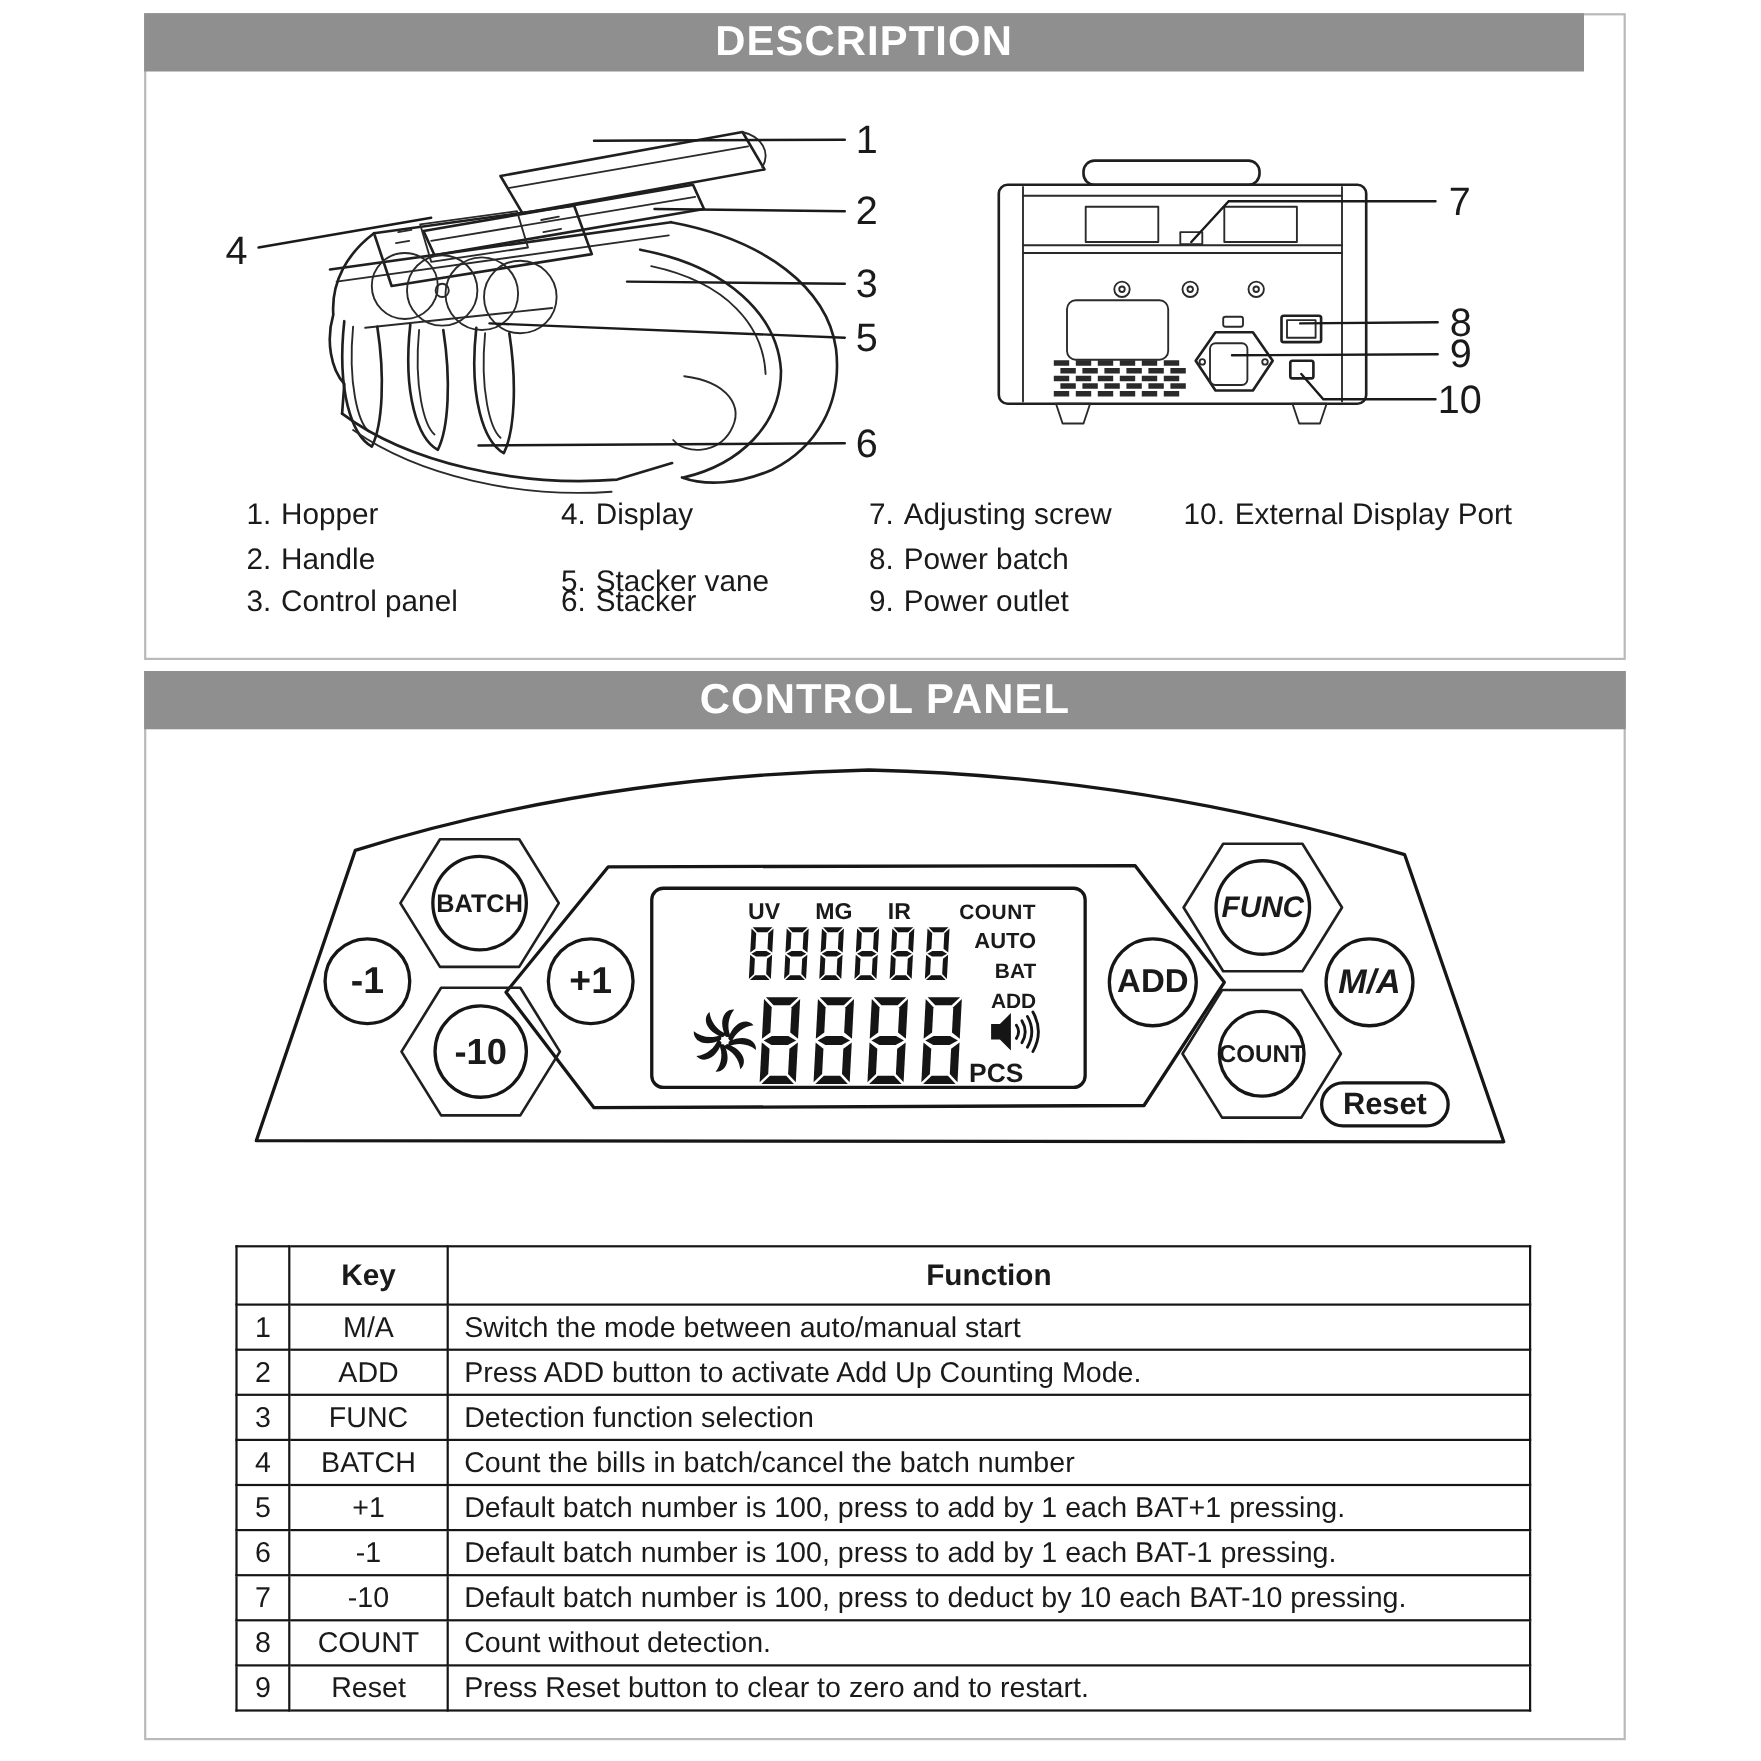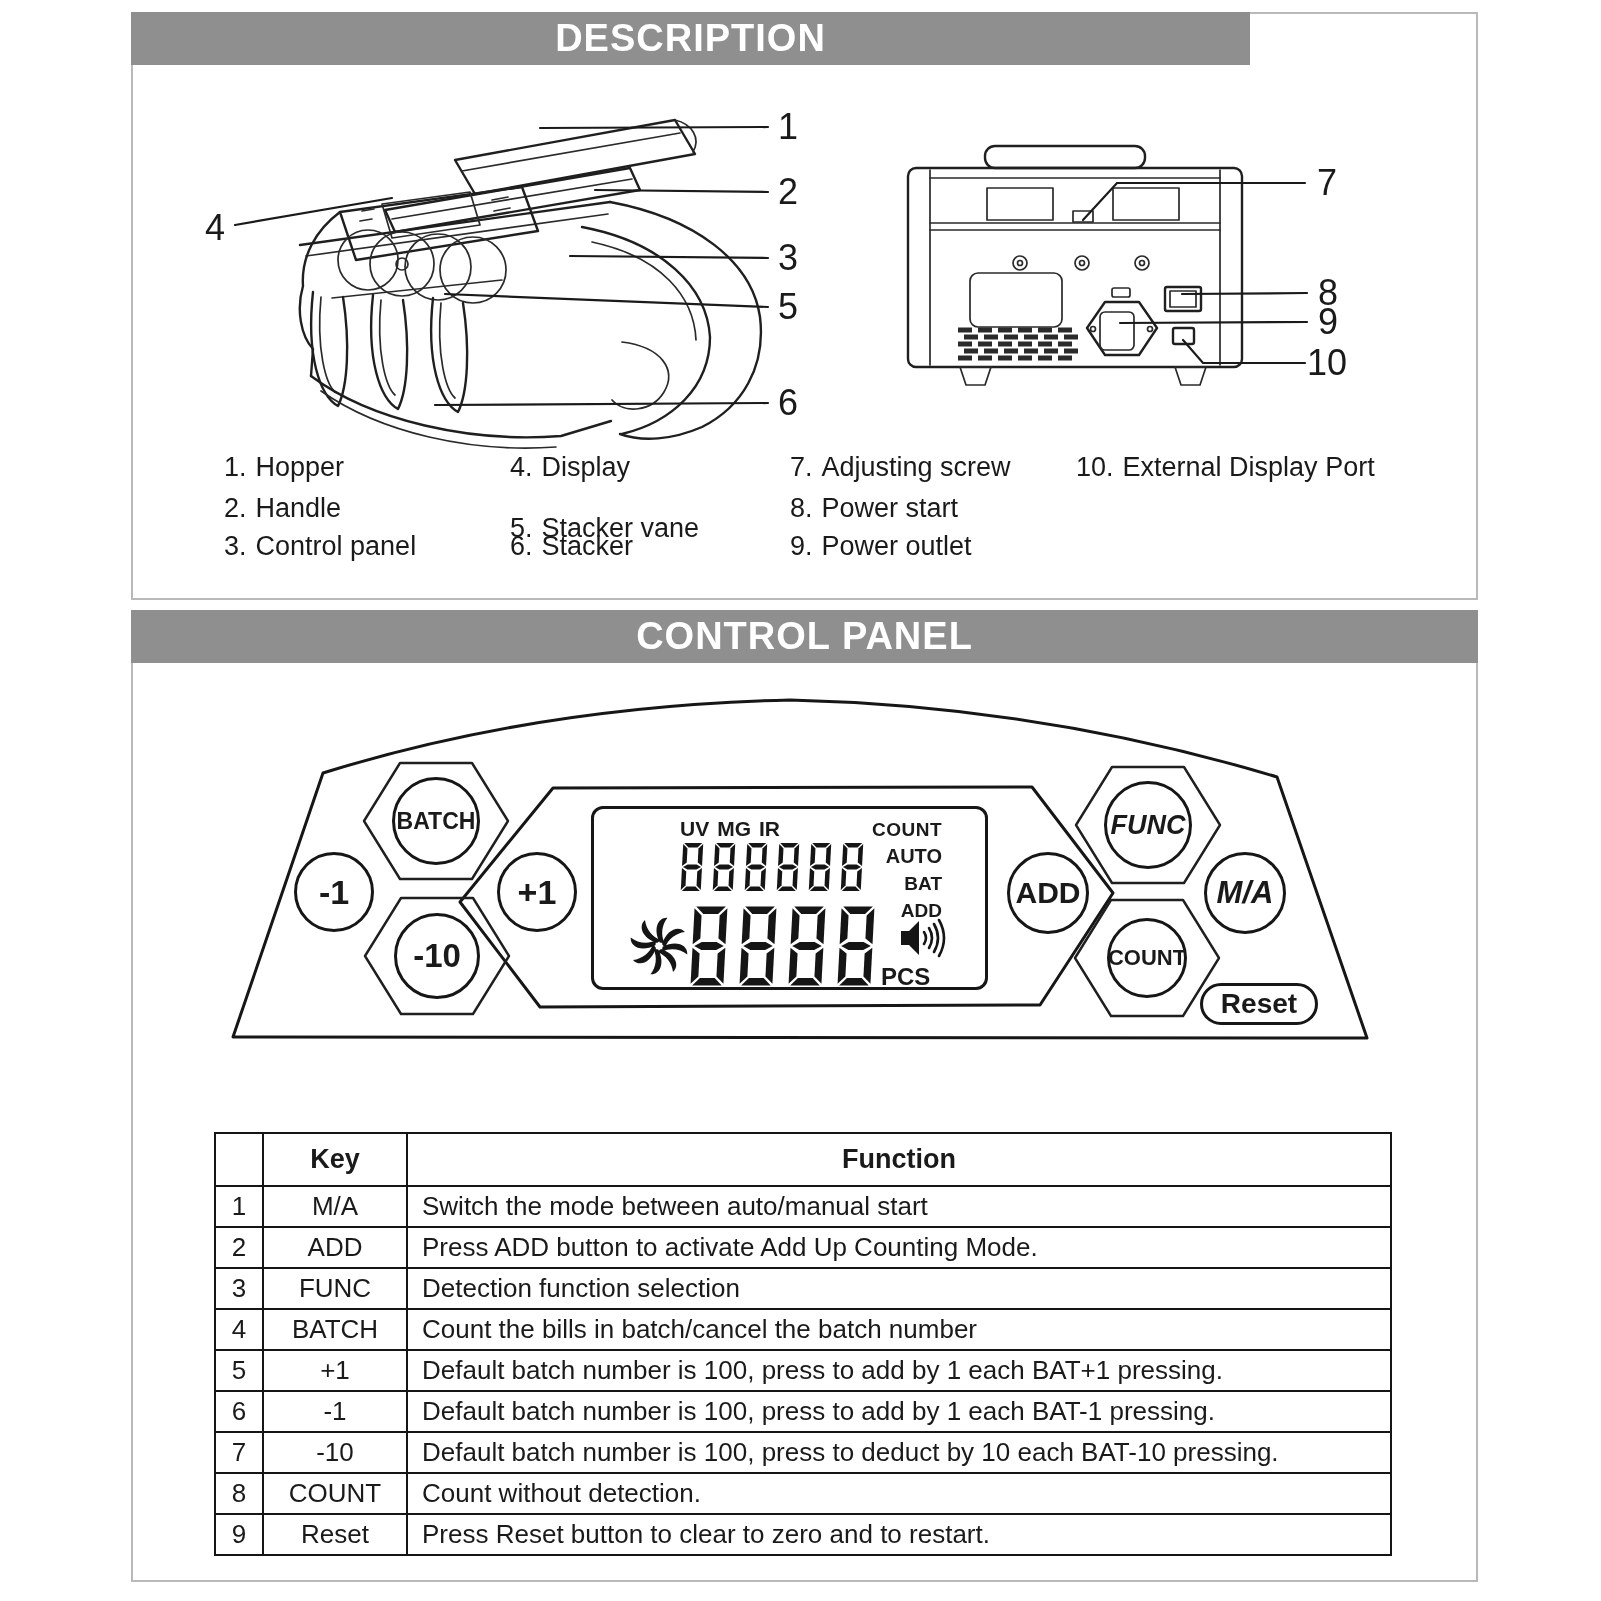--- a/index.html
+++ b/index.html
@@ -31,21 +31,21 @@
   #btn-minus10{left:394px;top:913px;width:86px;height:86px;font-size:33px;}
   #btn-func{left:1104px;top:781px;width:88px;height:88px;font-size:27px;font-style:italic;}
   #btn-add{left:1007px;top:852px;width:82px;height:82px;font-size:30px;}
   #btn-ma{left:1204px;top:852px;width:82px;height:82px;font-size:31px;font-style:italic;}
   #btn-count{left:1107px;top:918px;width:80px;height:80px;font-size:22px;}
   #btn-reset{left:1200px;top:983px;width:118px;height:42px;font-size:28px;}
 
   
   #lcd{position:absolute;left:591px;top:806px;width:397px;height:184px;background:#fff;
        border:3px solid #161616;border-radius:12px;box-sizing:border-box;}
-  .lcd-detect{position:absolute;left:86px;top:8px;display:flex;gap:8px;font-size:21px;font-weight:bold;}
+  .lcd-detect{position:absolute;left:86px;top:8px;display:flex;gap:32px;font-size:21px;font-weight:bold;}
   .lcd-modes{position:absolute;right:43px;top:7px;display:flex;flex-direction:column;align-items:flex-end;
              font-weight:800;font-size:20px;line-height:27px;}
   .lcd-modes .m0{font-size:19px;letter-spacing:.5px;}
   .lcd-modes .m2,.lcd-modes .m3{font-size:19px;margin-left:28px;}
   .seg-row{display:flex;transform:skewX(-3deg);}
   .seg-digit svg{display:block;position:static;}
   .seg-digit polygon{fill:#151515;}
   #lcd-small{position:absolute;left:84px;top:32px;}
   #lcd-small .seg-digit{width:28px;height:52px;margin-right:4px;}
   #lcd-big{position:absolute;left:92px;top:97px;}
@@ -63,21 +63,21 @@
   #key-table thead th{height:53px;font-size:27px;font-weight:bold;text-align:center;}
   #key-table td.no,#key-table td.key{text-align:center;}
   #key-table td.fn{text-align:left;padding-left:14px;padding-right:6px;}
 </style>
 </head>
 <body>
 
 <div id="stage">
 
   <div class="box" style="left:131px;top:12px;width:1347px;height:588px;"></div>
-  <div class="box-header" style="left:131px;top:12px;width:1119px;height:53px;">
+  <div class="box-header" style="left:131px;top:12px;width:1309px;height:53px;">
     <span>DESCRIPTION</span>
   </div>
 
   <svg id="desc-svg" style="left:140px;top:90px;" width="1220" height="380" viewBox="0 0 1220 380">
 
     <g>
 
       <path class="ln" d="M315,70 L535,30 L555,64 L335,104 Z"></path>
       <path class="ln2" d="M322,81 L540,43"></path>
       <path class="ln2" d="M535,30 C552,34 561,48 553,62"></path>
@@ -182,21 +182,21 @@
   </svg>
 
   <div>
     <span class="legend-item" style="left:224px;top:452px;"><span class="ln-num">1.</span><span>Hopper</span></span>
     <span class="legend-item" style="left:224px;top:493px;"><span class="ln-num">2.</span><span>Handle</span></span>
     <span class="legend-item" style="left:224px;top:531px;"><span class="ln-num">3.</span><span>Control panel</span></span>
     <span class="legend-item" style="left:510px;top:452px;"><span class="ln-num">4.</span><span>Display</span></span>
     <span class="legend-item" style="left:510px;top:493px;margin-top:20px;"><span class="ln-num">5.</span><span>Stacker vane</span></span>
     <span class="legend-item" style="left:510px;top:531px;"><span class="ln-num">6.</span><span>Stacker</span></span>
     <span class="legend-item" style="left:790px;top:452px;"><span class="ln-num">7.</span><span>Adjusting screw</span></span>
-    <span class="legend-item" style="left:790px;top:493px;"><span class="ln-num">8.</span><span>Power start</span></span>
+    <span class="legend-item" style="left:790px;top:493px;"><span class="ln-num">8.</span><span>Power batch</span></span>
     <span class="legend-item" style="left:790px;top:531px;"><span class="ln-num">9.</span><span>Power outlet</span></span>
     <span class="legend-item" style="left:1076px;top:452px;"><span class="ln-num">10.</span><span>External Display Port</span></span>
   </div>
 
   <div class="box" style="left:131px;top:610px;width:1347px;height:972px;"></div>
   <div class="box-header" style="left:131px;top:610px;width:1347px;height:53px;">
     <span>CONTROL PANEL</span>
   </div>
 
   <svg id="panel-svg" style="left:140px;top:680px;" width="1320" height="370" viewBox="0 0 1320 370">

